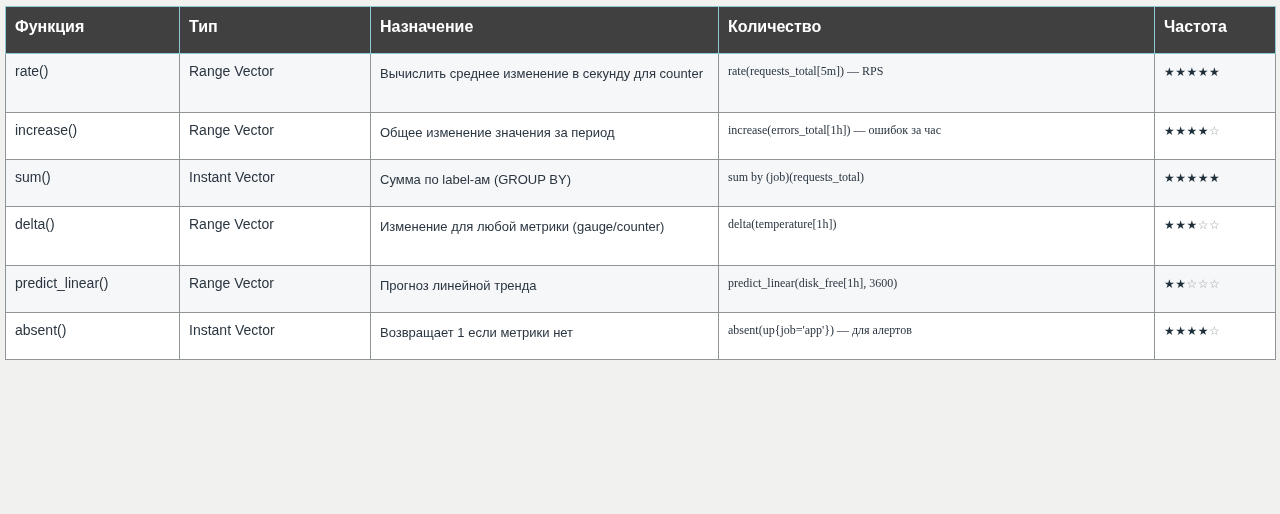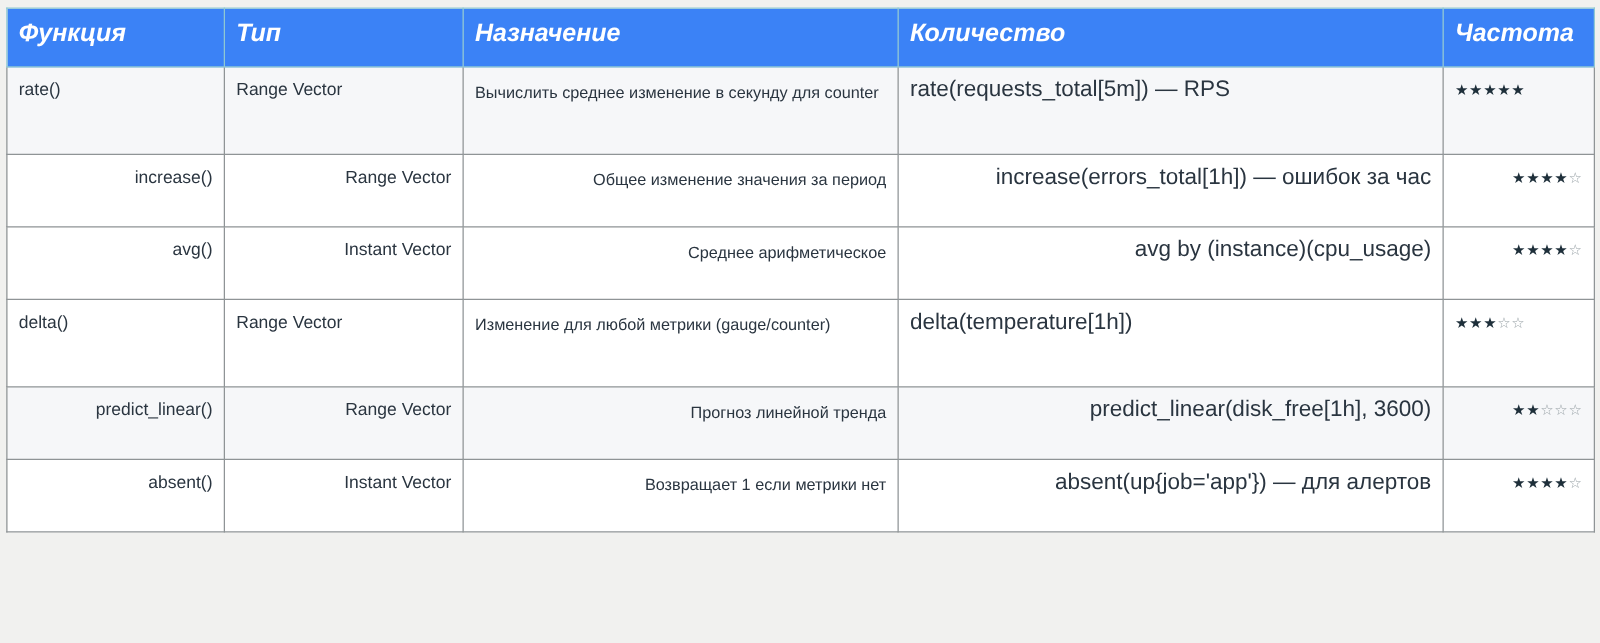--- a/index.html
+++ b/index.html
@@ -27,43 +27,43 @@
       table-layout: fixed;
     }
     th, td {
       border: 1.5px solid #8f9496;
       text-align: left;
       vertical-align: top;
       font-size: 14px;
       line-height: 18px;
     }
     th {
-      background: #3b82f6;
+      background: #404040;
       color: #ffffff;
       font-weight: bold;
-      font-size: 20px;
+      font-size: 16px;
       padding: 11px 9px 0 9px;
       height: 35px;
       border-color: #8fc8d2;
-      font-style: italic;
     }
     td {
-      padding: 8px 9px 12px 9px;
+      padding: 8px 9px 1px 9px;
     }
     tr.odd td { background: #f6f7f9; }
     tr.even td { background: #ffffff; }
     tr.tall td { height: 46px; }
-    tr.short td { height: 34px; text-align: right; }
+    tr.short td { height: 34px; }
     td.desc {
       font-family: Liberation Sans, sans-serif;
       font-size: 13px;
       padding-top: 11px;
     }
     td.usage {
-      font-size: 18px;
+      font-size: 12px;
+      font-family: Liberation Serif, serif;
     }
     .stars {
       font-family: "DejaVu Sans", sans-serif;
       font-size: 12px;
       letter-spacing: 0.5px;
       color: #1e2f3a;
     }
     .stars .empty { color: #9aa3a8; }
   </style>
 </head>
@@ -95,26 +95,26 @@
           <td class="usage">rate(requests_total[5m]) — RPS</td>
           <td><span class="stars"><span class="filled">★</span><span class="filled">★</span><span class="filled">★</span><span class="filled">★</span><span class="filled">★</span></span></td>
         </tr>
         <tr class="even short">
           <td>increase()</td>
           <td>Range Vector</td>
           <td class="desc">Общее изменение значения за период</td>
           <td class="usage">increase(errors_total[1h]) — ошибок за час</td>
           <td><span class="stars"><span class="filled">★</span><span class="filled">★</span><span class="filled">★</span><span class="filled">★</span><span class="empty">☆</span></span></td>
         </tr>
-        <tr class="even short">
-          <td>avg()</td>
+        <tr class="odd short">
+          <td>sum()</td>
           <td>Instant Vector</td>
-          <td class="desc">Среднее арифметическое</td>
-          <td class="usage">avg by (instance)(cpu_usage)</td>
-          <td><span class="stars"><span class="filled">★</span><span class="filled">★</span><span class="filled">★</span><span class="filled">★</span><span class="empty">☆</span></span></td>
+          <td class="desc">Сумма по label-ам (GROUP BY)</td>
+          <td class="usage">sum by (job)(requests_total)</td>
+          <td><span class="stars"><span class="filled">★</span><span class="filled">★</span><span class="filled">★</span><span class="filled">★</span><span class="filled">★</span></span></td>
         </tr>
         <tr class="even tall">
           <td>delta()</td>
           <td>Range Vector</td>
           <td class="desc">Изменение для любой метрики (gauge/counter)</td>
           <td class="usage">delta(temperature[1h])</td>
           <td><span class="stars"><span class="filled">★</span><span class="filled">★</span><span class="filled">★</span><span class="empty">☆</span><span class="empty">☆</span></span></td>
         </tr>
         <tr class="odd short">
           <td>predict_linear()</td>

